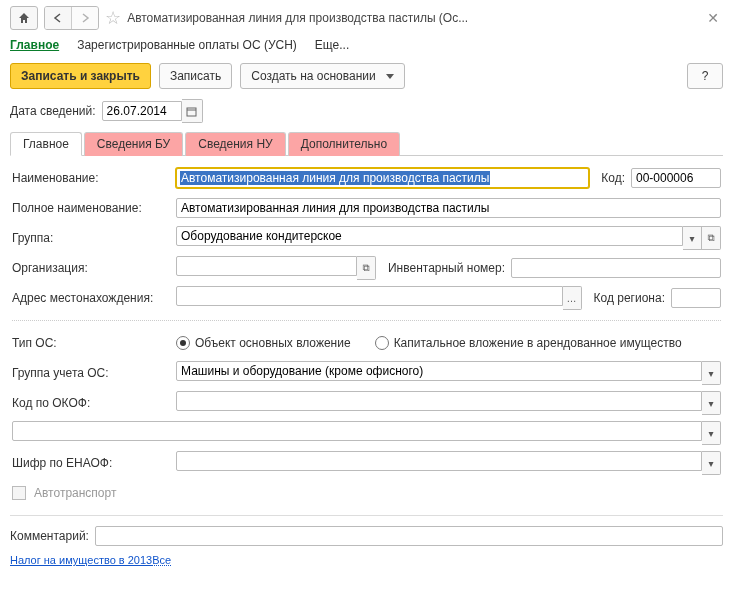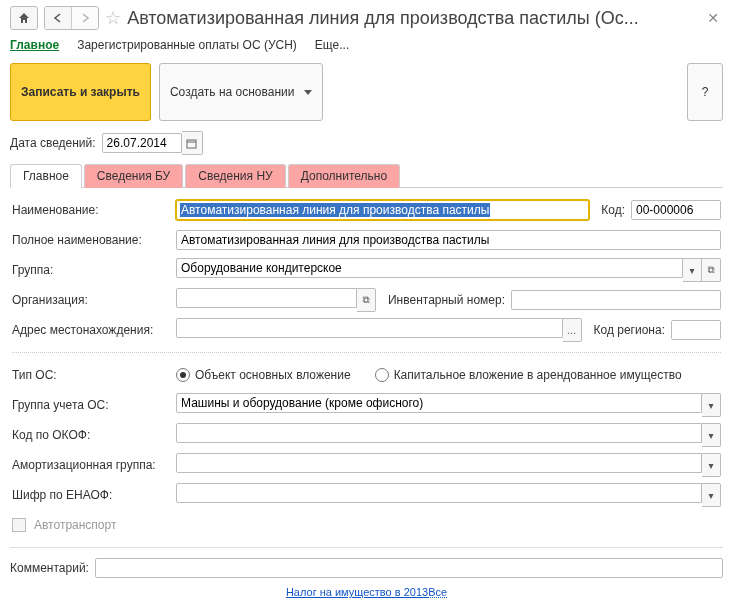--- a/index.html
+++ b/index.html
@@ -4,27 +4,27 @@
 <style>
   html,body{margin:0;padding:0;font-family:Arial,sans-serif;font-size:12px;color:#333;background:#fff}
   .window{width:733px;height:600px;box-sizing:border-box;padding:6px 10px 10px 10px;position:relative}
   .titlebar{display:flex;align-items:center;gap:6px;margin-bottom:6px}
   .icon-btn{border:1px solid #bbb;background:#f7f7f7;border-radius:3px;height:22px;min-width:26px;display:inline-flex;align-items:center;justify-content:center;cursor:pointer}
   .icon-btn.disabled{opacity:.45}
   .nav-group{display:inline-flex;border:1px solid #bbb;border-radius:3px;overflow:hidden}
   .nav-group .icon-btn{border:none;border-right:1px solid #ccc;border-radius:0}
   .nav-group .icon-btn:last-child{border-right:none}
   .star{color:#bbb;font-size:18px}
-  .title{font-size:18px;color:#444;white-space:nowrap;overflow:hidden;text-overflow:ellipsis;flex:1}
+  .title{font-size:12px;color:#444;white-space:nowrap;overflow:hidden;text-overflow:ellipsis;flex:1}
   .close-x{color:#888;font-size:14px;padding:0 4px;cursor:pointer}
   .topnav{display:flex;gap:18px;border-bottom:1px solid transparent;margin-bottom:8px}
   .topnav a{color:#333;text-decoration:none;padding:2px 0;cursor:pointer}
   .topnav a.active{color:#0a7d2c;font-weight:bold;text-decoration:underline}
   .toolbar{display:flex;align-items:center;gap:8px;margin-bottom:10px}
-  .btn{border:1px solid #bbb;background:#fafafa;border-radius:3px;padding:16px 10px;height:24px;line-height:14px;display:inline-flex;align-items:center;gap:6px;cursor:pointer}
+  .btn{border:1px solid #bbb;background:#fafafa;border-radius:3px;padding:0 10px;height:24px;line-height:14px;display:inline-flex;align-items:center;gap:6px;cursor:pointer}
   .btn.primary{background:#ffd23f;border-color:#d9a400;font-weight:bold}
   .btn .caret{border-left:4px solid transparent;border-right:4px solid transparent;border-top:5px solid #555;margin-left:4px}
   .spacer{flex:1}
   .row{display:flex;align-items:center;gap:6px;margin-bottom:8px}
   .label{white-space:nowrap}
   input[type=text]{border:1px solid #bbb;border-radius:2px;height:20px;padding:7px 4px;font-family:inherit;font-size:12px;box-sizing:border-box}
   .date-wrap{display:inline-flex;align-items:center}
   .cal-btn{border:1px solid #bbb;border-left:none;background:#f7f7f7;height:22px;width:20px;display:inline-flex;align-items:center;justify-content:center;border-radius:0 2px 2px 0;cursor:pointer}
   .tabs{display:flex;border-bottom:1px solid #ccc;margin-bottom:10px}
   .tab{border:1px solid #ccc;border-bottom:none;background:#fca5a5;padding:4px 12px;margin-right:2px;border-radius:3px 3px 0 0;cursor:pointer;position:relative;top:1px}
@@ -38,21 +38,21 @@
   .addon{border:1px solid #bbb;border-left:none;background:#f7f7f7;width:18px;height:22px;display:inline-flex;align-items:center;justify-content:center;cursor:pointer;font-size:10px;color:#555}
   .addon:last-child{border-radius:0 2px 2px 0}
   .highlight{background:#3a74c4;color:#fff}
   .focus-border{border:1px solid #e0b400!important;box-shadow:0 0 0 1px #e0b400}
   .radio{display:inline-flex;align-items:center;gap:5px;margin-right:18px;cursor:pointer}
   .radio .dot{width:12px;height:12px;border:1px solid #777;border-radius:50%;display:inline-flex;align-items:center;justify-content:center}
   .radio.checked .dot::after{content:"";width:6px;height:6px;background:#333;border-radius:50%}
   .chk{display:inline-flex;align-items:flex-start;gap:8px;color:#999}
   .chk .box{width:12px;height:12px;border:1px solid #bbb;background:#f5f5f5}
   .footer-link{color:#1155cc;text-decoration:underline;cursor:pointer;font-size:11px}
-  .footer{display:flex;justify-content:center;margin-top:1px}
+  .footer{display:flex;justify-content:flex-start;margin-top:1px}
   .divider{border-top:1px dotted #ccc;margin:10px 0}
   svg{display:block}
 </style>
 </head>
 <body>
 <div class="window">
 
 <div class="titlebar">
   <span class="icon-btn">
     <svg width="12" height="12" viewBox="0 0 12 12">
@@ -77,20 +77,21 @@
 </div>
 
 <div class="topnav">
   <a class="active">Главное</a>
   <a>Зарегистрированные оплаты ОС (УСН)</a>
   <a>Еще...</a>
 </div>
 
 <div class="toolbar">
   <span class="btn primary">Записать и закрыть</span>
+  <span class="btn">Записать</span>
   <span class="btn">
     <span>Создать на основании</span>
     <span class="caret"></span>
   </span>
   <span class="spacer"></span>
   <span class="btn" style="min-width:14px;justify-content:center">?</span>
 </div>
 
 <div class="row">
   <span class="label">Дата сведений:</span>
@@ -182,21 +183,20 @@
 
   <div class="row">
     <span class="label">Код по ОКОФ:</span>
     <div class="sel-wrap">
       <input type="text" value="" style="">
       <span class="addon">▾</span>
     </div>
   </div>
 
   <div class="row">
-    <span class="label">Амортизационная группа:</span>
     <div class="sel-wrap">
       <input type="text" value="" style="">
       <span class="addon">▾</span>
     </div>
   </div>
 
   <div class="row">
     <span class="label">Шифр по ЕНАОФ:</span>
     <div class="sel-wrap">
       <input type="text" value="" style="">

